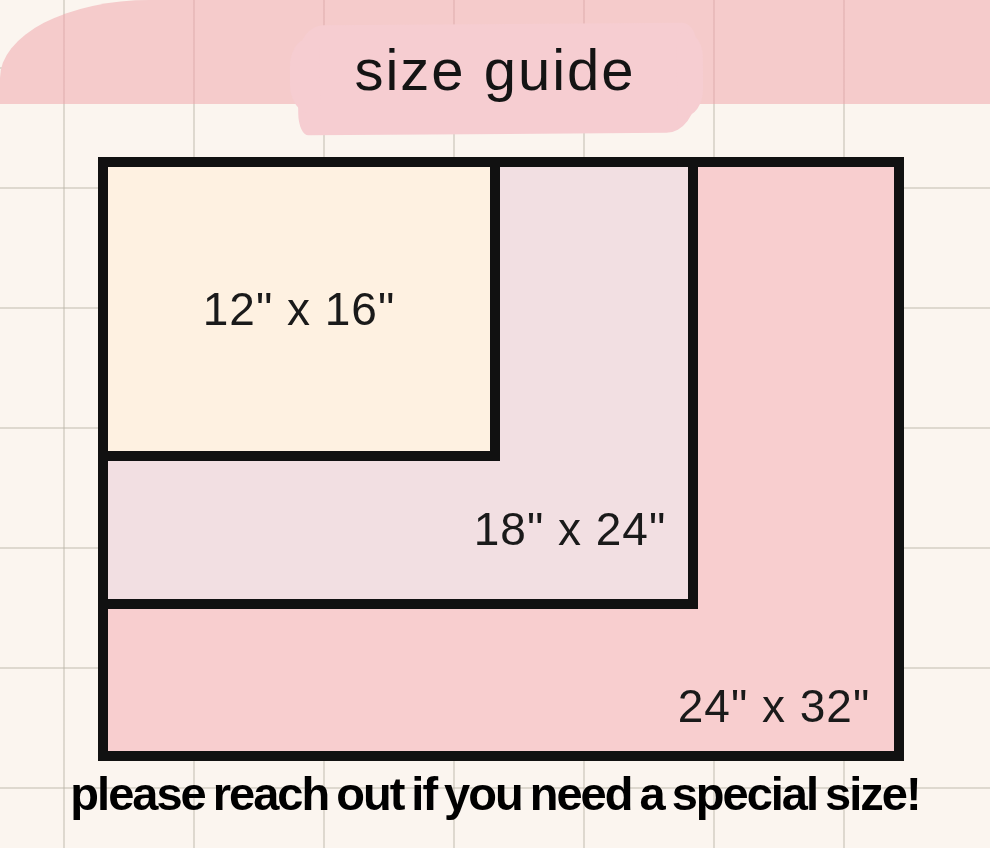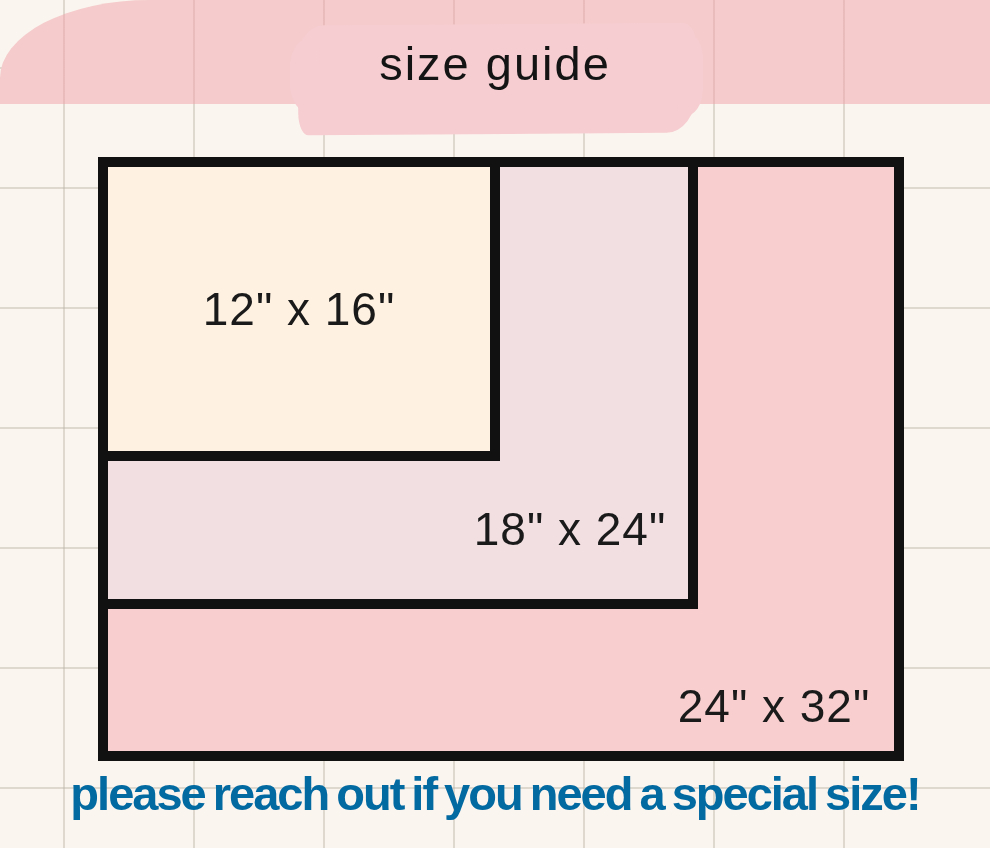--- a/index.html
+++ b/index.html
@@ -51,21 +51,21 @@
   .title-highlight::after{
     content:"";
     position:absolute; right:-7px; top:10px; width:26px; height:84px;
     background:#F6CDD1;
     border-radius:6px 20px 24px 8px / 10px 30px 34px 12px;
   }
   .page-title{
     position:absolute;
     left:0; top:36px; width:990px;
     text-align:center;
-    font-size:47px;
+    font-size:58px;
     font-weight:400;
     letter-spacing:2px;
     color:#141414;
     margin:0;
   }
   
   .size-box{
     position:absolute;
     box-sizing:border-box;
     border:10px solid #111111;
@@ -90,21 +90,21 @@
     transform:translate(-50%,-50%);
   }
   .footer-note{
     position:absolute;
     left:0; top:766px; width:990px;
     text-align:center;
     font-size:47px;
     font-weight:700;
     letter-spacing:-2px;
     word-spacing:-3px;
-    color:#0369a1;
+    color:#000000;
     white-space:nowrap;
   }
 </style>
 </head>
 <body>
 
 <div class="canvas">
 
   <div class="bg-grid"></div>
 

